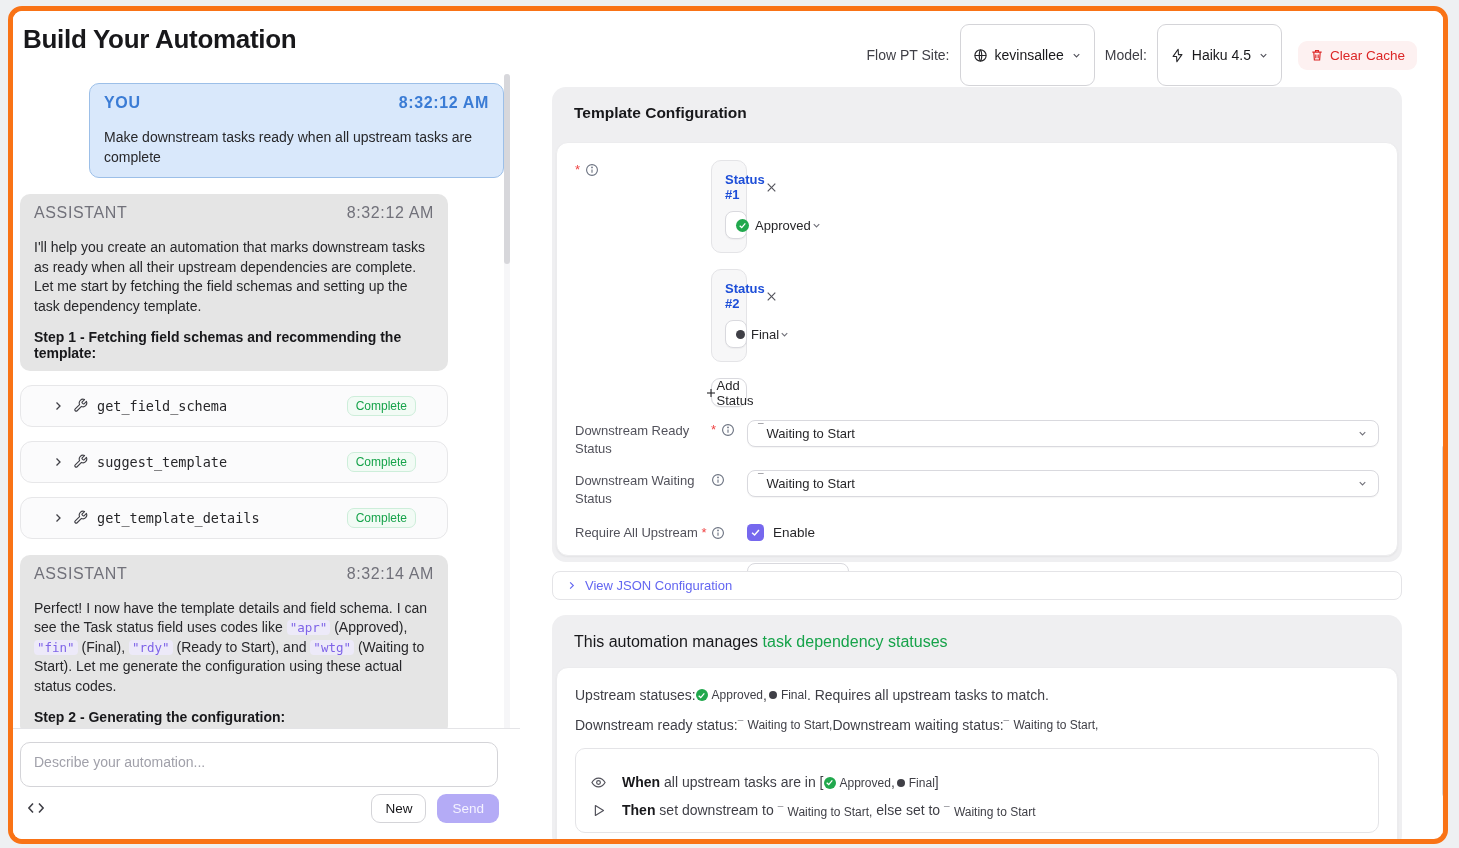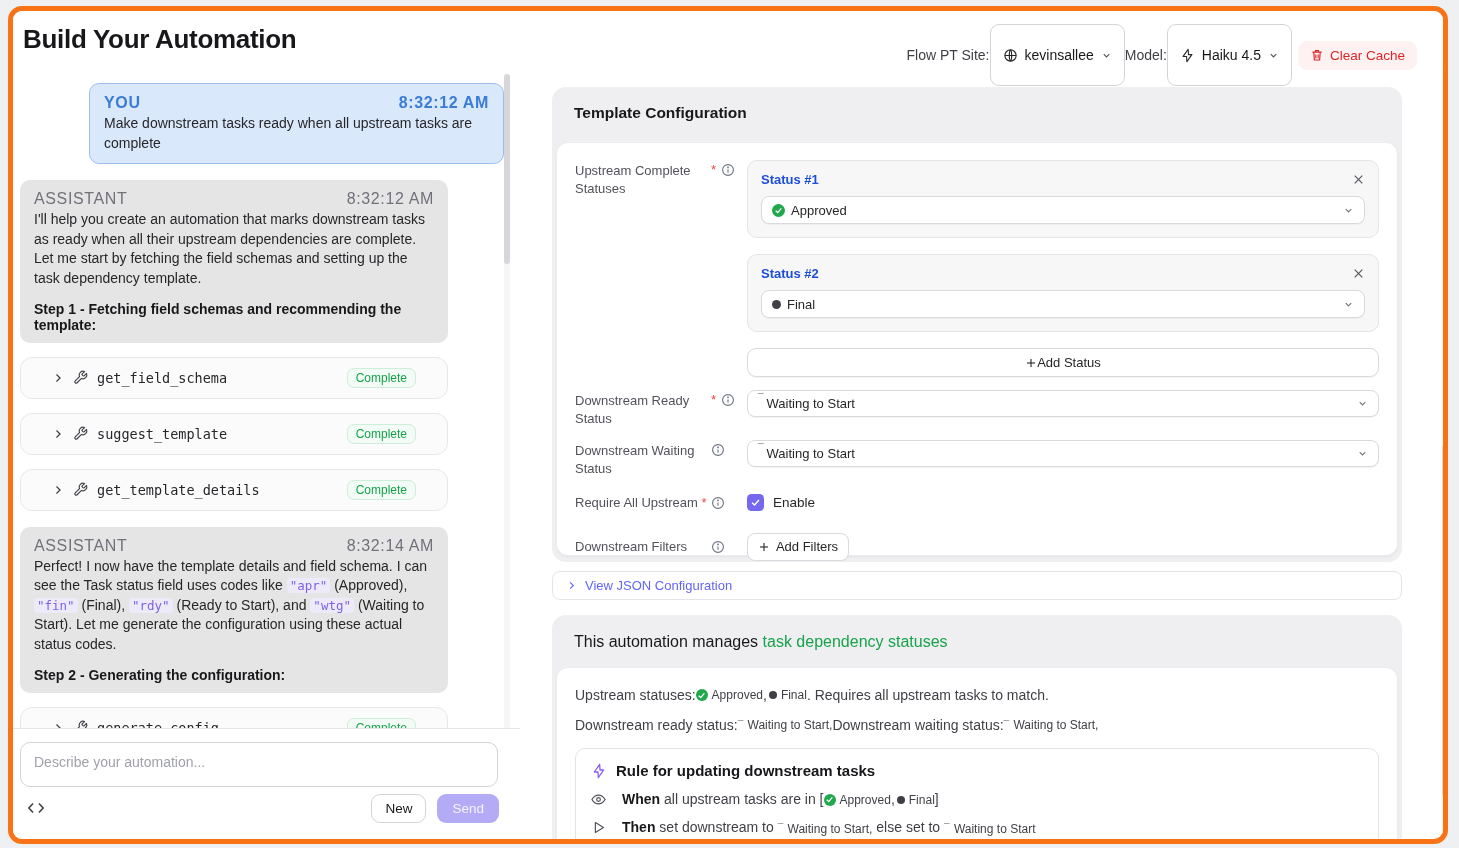--- a/index.html
+++ b/index.html
@@ -5,39 +5,39 @@
   * { margin:0; padding:0; box-sizing:border-box; }
   html,body { width:1459px; height:848px; }
   body { background:#eef0f2; font-family:"Liberation Sans", sans-serif; position:relative; overflow:hidden; color:#27272a; }
   svg { display:block; }
 
   .app { position:absolute; left:8px; top:6px; width:1440px; height:838px; background:#fff; border:5px solid #f97316; border-radius:14px; overflow:hidden; }
 
   
   .hdr { position:absolute; top:0; left:0; right:0; height:58px; background:#fff; }
   .hdr-title { position:absolute; left:10px; top:13px; font-size:26px; font-weight:600; color:#18181b; letter-spacing:-0.3px; }
-  .hdr-right { position:absolute; right:26px; top:13px; display:flex; align-items:center; }
+  .hdr-right { position:absolute; right:26px; top:13px; display:flex; align-items:center; gap:10px; }
   .hdr-label { font-size:14px; color:#3f3f46; }
   .pill { display:flex; align-items:center; gap:7px; border:1px solid #d4d4d8; border-radius:9px; padding:22px 12px; background:#fff; cursor:pointer; }
   .pill-text { font-size:14px; color:#18181b; }
   .icon-sm { width:15px; height:15px; color:#27272a; }
   .chev { width:11px; height:11px; color:#52525b; }
   .clear-cache { display:flex; align-items:center; gap:6px; background:#fdf1f1; color:#dc2626; border-radius:9px; padding:7px 12px; font-size:13.5px; cursor:pointer; margin-left:6px; }
   .clear-cache svg { width:14px; height:14px; }
 
   
   .chat { position:absolute; left:0; top:58px; width:507px; bottom:0; }
   .messages { position:absolute; left:7px; right:16px; top:4px; bottom:111px; overflow:hidden; }
   .msg { border-radius:10px; padding:10px 14px; margin-top:16px; }
   .msg-user { background:#d9e8fb; border:1.5px solid #9cbfe8; width:415px; margin-left:auto; margin-top:10px; }
   .msg-asst { background:#e5e5e5; width:428px; }
   .mhead { display:flex; justify-content:space-between; align-items:baseline; font-size:16px; letter-spacing:.04em; }
   .msg-user .mhead { color:#3b7cd5; font-weight:700; }
   .msg-asst .mhead { color:#71717a; font-weight:500; }
-  .mbody { margin-top:2px; font-size:14px; line-height:1.4; color:#27272a; }
+  .mbody { margin-top:16px; font-size:14px; line-height:1.4; color:#27272a; }
   .mstep { margin-top:12px; font-size:14px; font-weight:700; color:#18181b; }
   .code { font-family:"DejaVu Sans Mono", monospace; font-size:12.5px; color:#7e63e8; background:#edeaf9; border-radius:4px; padding:0 3px; }
   .tool { margin-top:14px; height:42px; width:428px; background:#fbfbfc; border:1px solid #e7e7e9; border-radius:12px; display:flex; align-items:center; gap:9px; padding:0 31px; cursor:pointer; }
   .tool .tchev { width:12px; height:12px; color:#3f3f46; }
   .tool .twrench { width:15px; height:15px; color:#3f3f46; }
   .tname { font-family:"DejaVu Sans Mono", monospace; font-size:13.5px; color:#27272a; }
   .badge { margin-left:auto; font-size:12px; color:#16a34a; background:#f2fbf5; border:1px solid #cdeeda; border-radius:7px; padding:2px 8px; }
   .chat-sb { position:absolute; left:491px; top:5px; width:6px; height:676px; background:#f6f6f8; border-radius:3px; }
   .chat-sb-thumb { position:absolute; left:0; top:0; width:6px; height:190px; background:#d7d7db; border-radius:3px; }
 
@@ -268,21 +268,20 @@
         <button class="btn-send">Send</button>
       </div>
     </div>
   </div>
 
   <div class="cfg-card">
     <div class="card-head">Template Configuration</div>
     <div class="inner cfg-inner">
 
       <div class="frow">
-        <div class="flabel">Upstream Complete Statuses</div>
         <div class="fmeta">
           <span class="req">*</span>
           <span class="info">
             <svg viewBox="0 0 24 24" fill="none" stroke="currentColor" stroke-width="1.9" width="14" height="14">
                 <circle cx="12" cy="12" r="9.3"></circle>
                 <line x1="12" y1="11" x2="12" y2="16.8"></line>
                 <circle cx="12" cy="7.6" r="0.6" fill="currentColor"></circle>
               </svg>
           </span>
         </div>
@@ -466,28 +465,20 @@
         <span>. Requires all upstream tasks to match.</span>
       </div>
       <div class="sum-line">
         <span>Downstream ready status: </span>
         <span class="chip"><span class="odd-inline">¯</span>&nbsp;<span>Waiting to Start,</span></span>
         <span> Downstream waiting status: </span>
         <span class="chip"><span class="odd-inline">¯</span>&nbsp;<span>Waiting to Start,</span></span>
       </div>
 
       <div class="rule-card">
-        <div class="rule-title">
-          <span class="bolt">
-              <svg viewBox="0 0 24 24" fill="none" stroke="currentColor" stroke-width="1.9" stroke-linejoin="round" width="16" height="16">
-                <path d="M13 2 5 13.5h5.5L11 22l8-11.5h-5.5L13 2z"></path>
-              </svg>
-            </span>
-          <span>Rule for updating downstream tasks</span>
-        </div>
         <div class="rule-line">
           <span class="ric">
               <svg viewBox="0 0 24 24" fill="none" stroke="currentColor" stroke-width="1.9" width="15" height="15">
                 <path d="M1.5 12S5.5 5 12 5s10.5 7 10.5 7-4 7-10.5 7S1.5 12 1.5 12z"></path>
                 <circle cx="12" cy="12" r="3"></circle>
               </svg>
             </span>
           <span><span class="bold">When</span><span> all upstream tasks are in [</span><span class="chip">
                 <span class="chk-circle" style="width:12px;height:12px;margin-right:4px;">
                   <svg viewBox="0 0 24 24" fill="none" stroke="currentColor" stroke-width="3.4" width="8" height="8">

